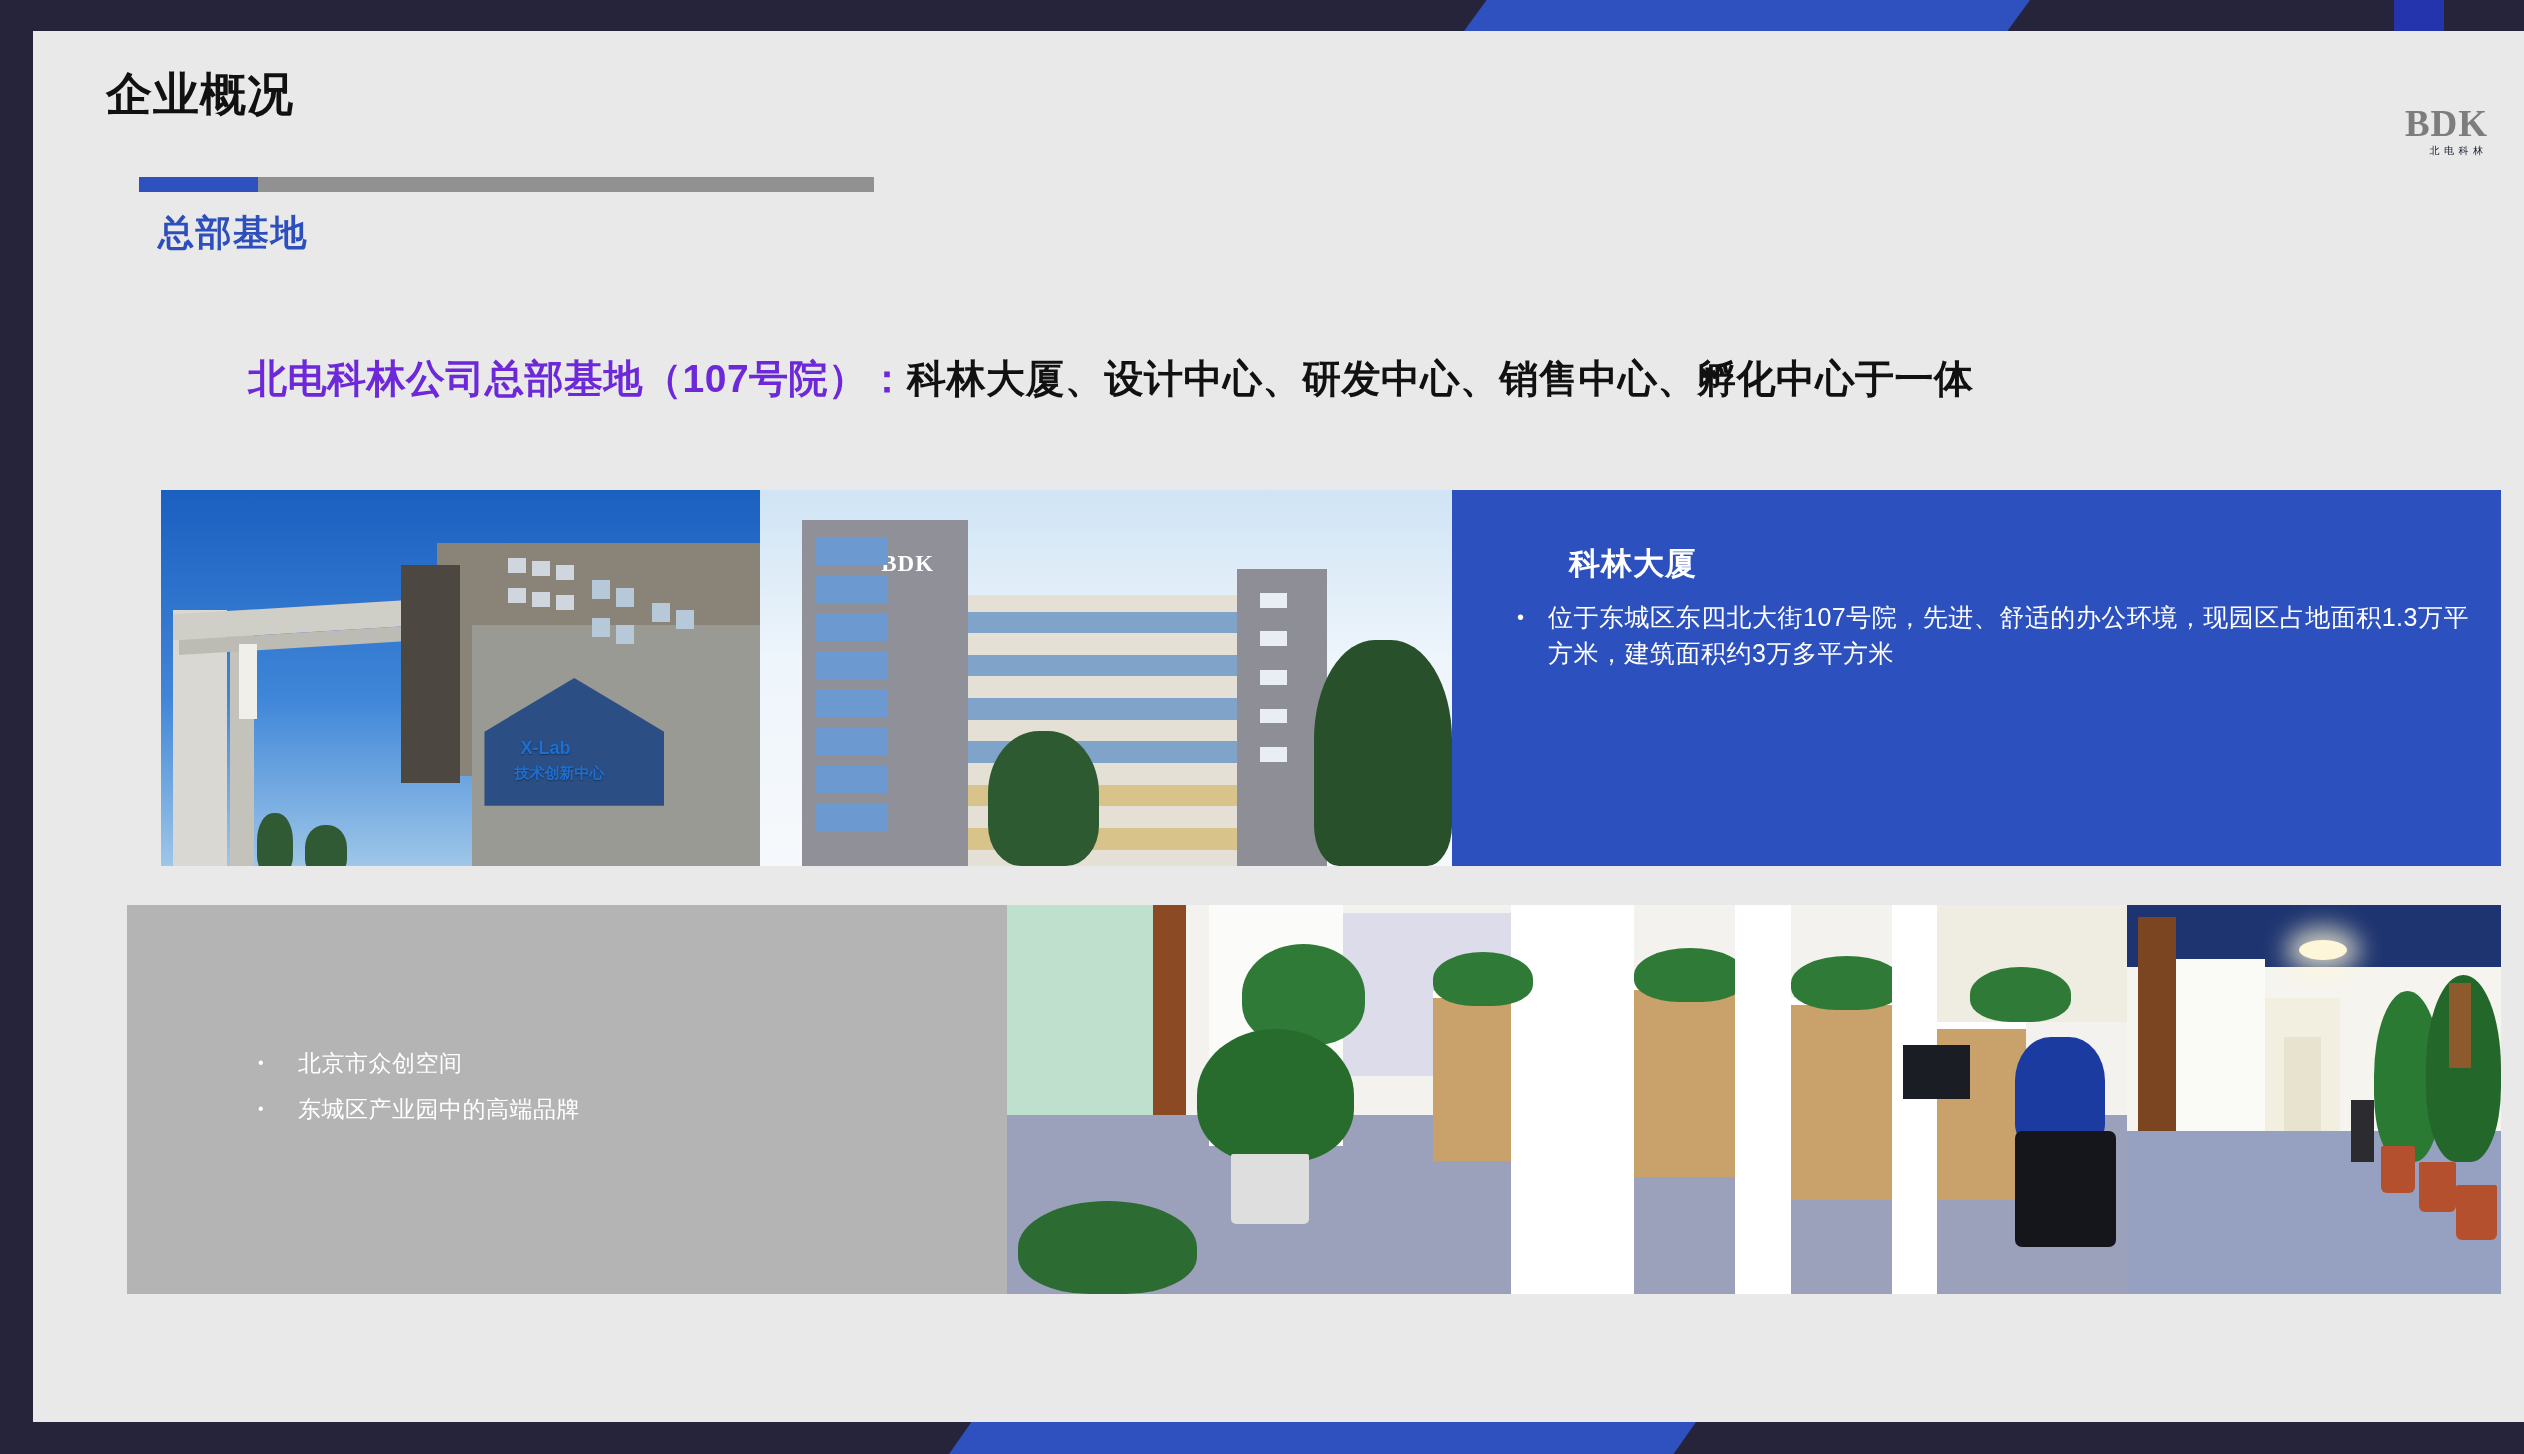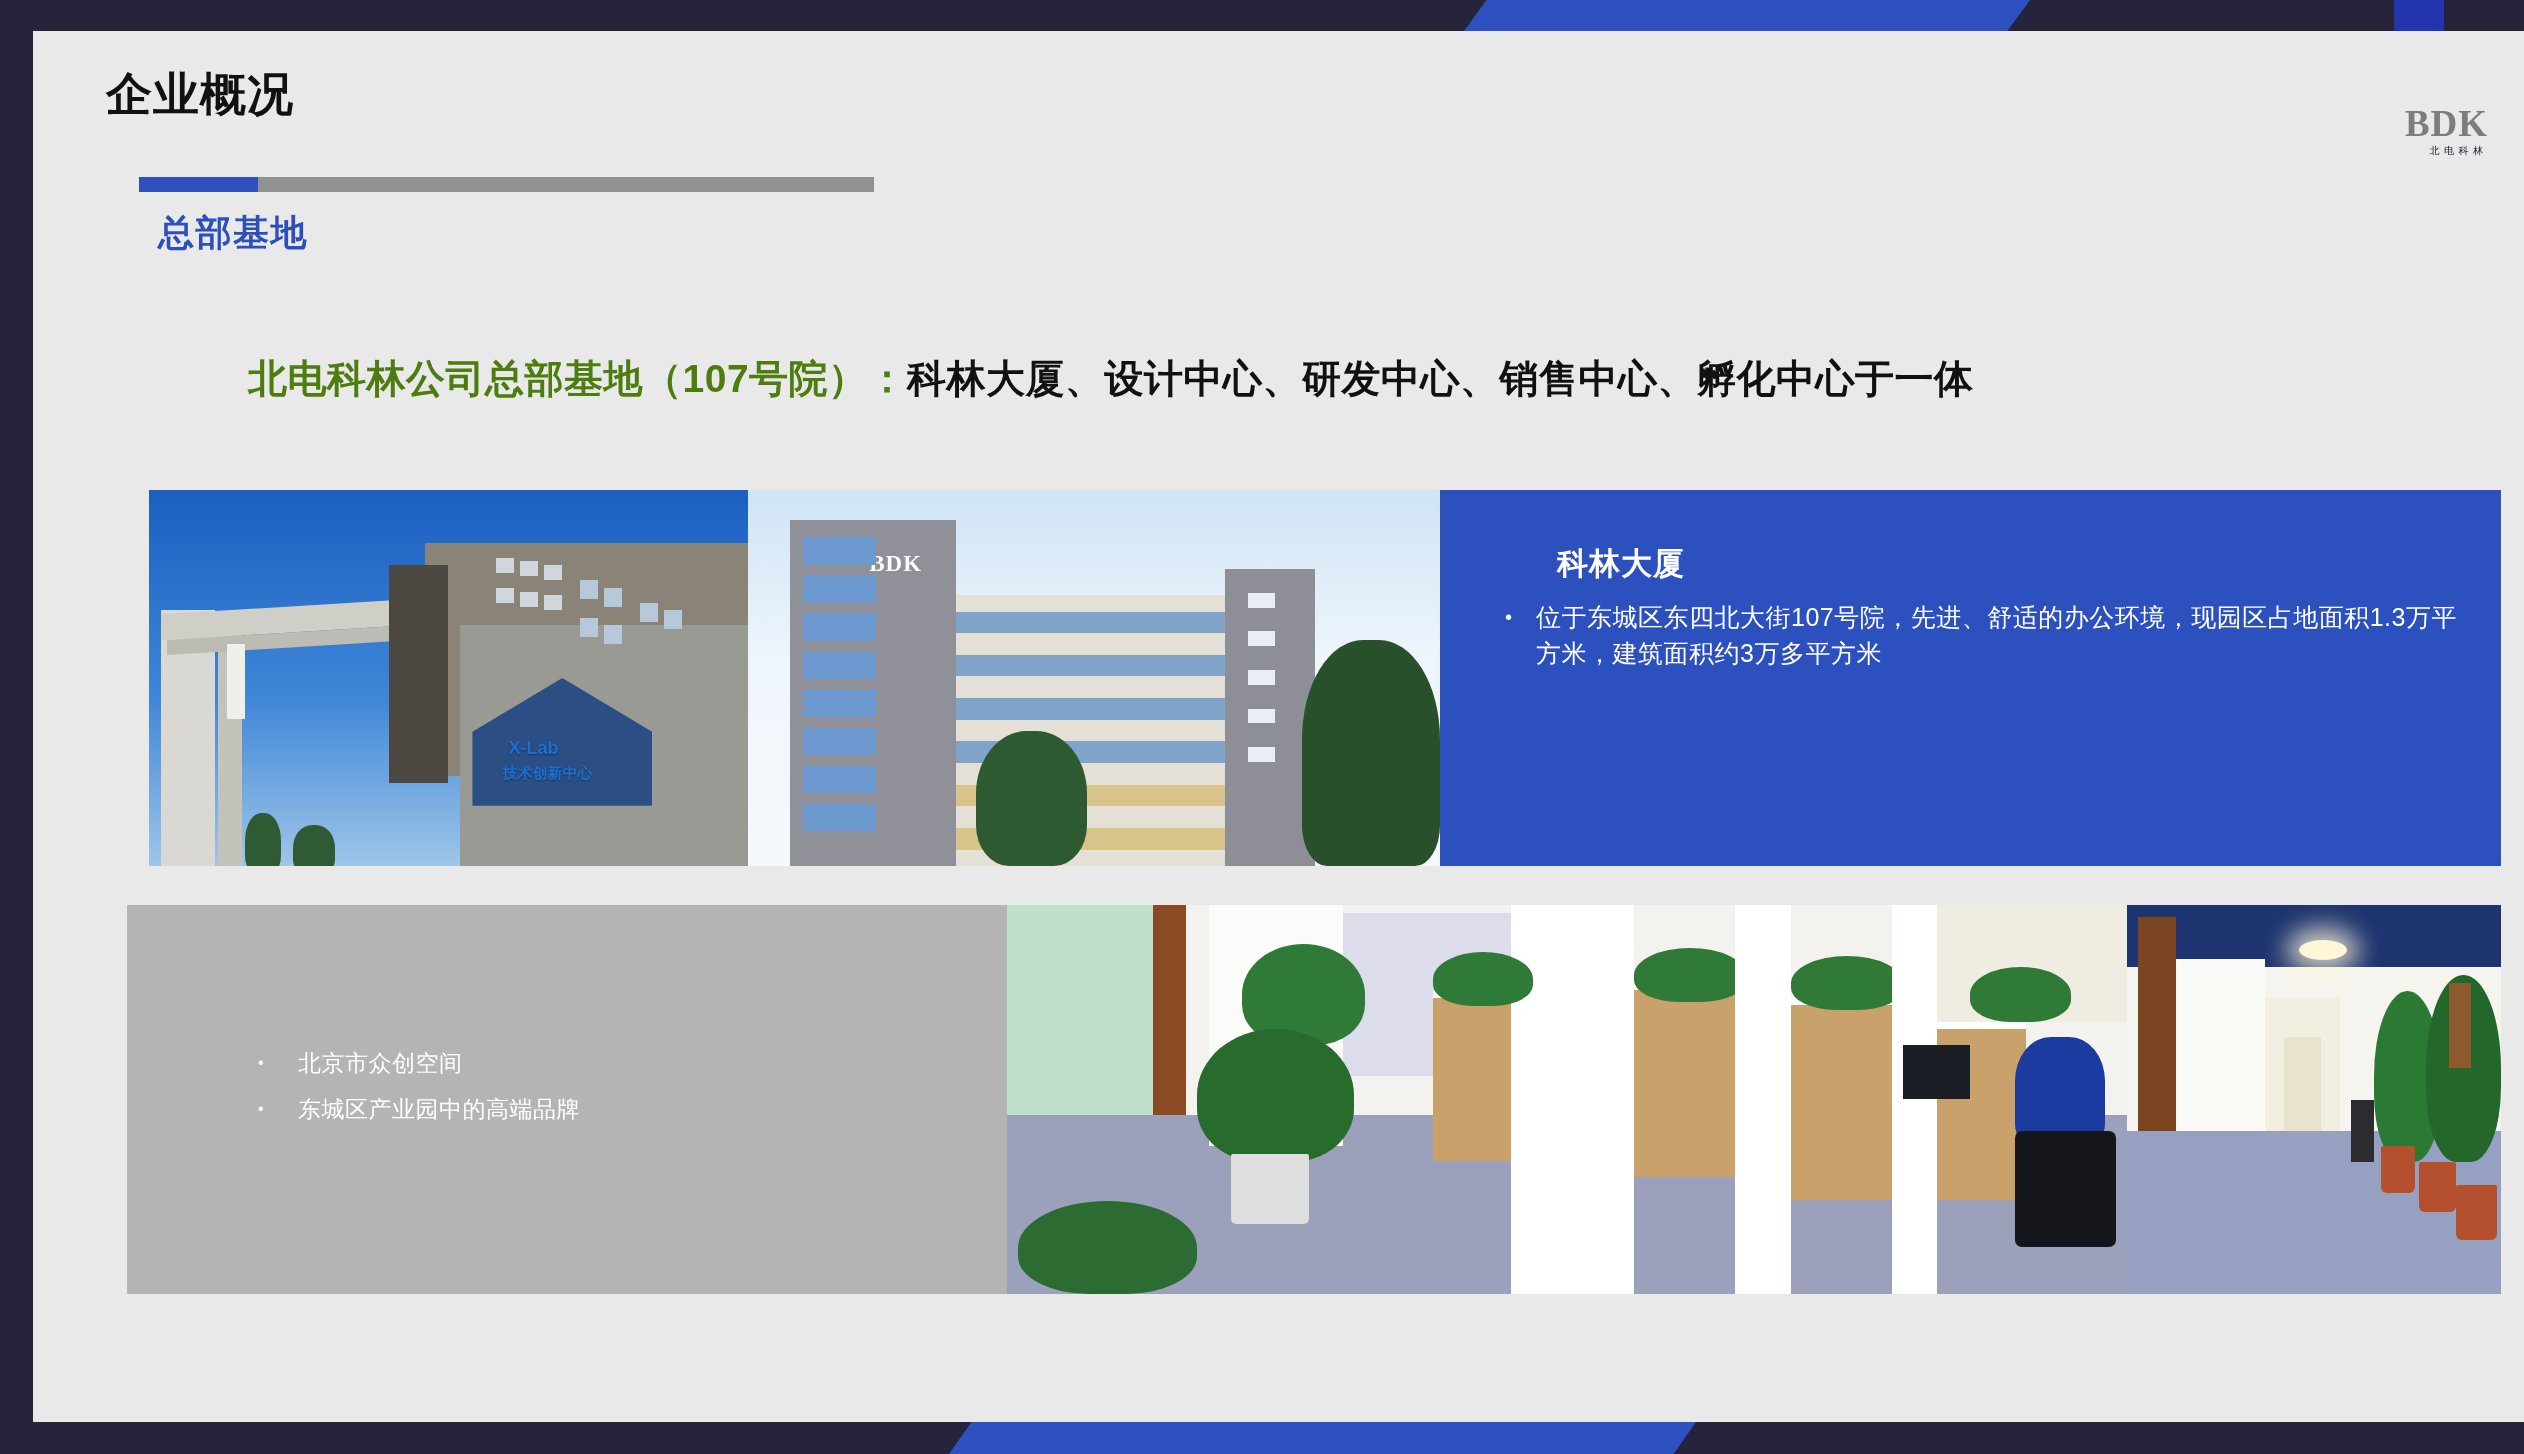--- a/index.html
+++ b/index.html
@@ -37,27 +37,27 @@
   .rule-grey{flex:1;height:100%;background:#919191;}
   .subhead{position:absolute;left:125px;top:178px;font-size:36px;font-weight:bold;color:#2d4fbd;letter-spacing:1.5px;}
 
   
   .logo{position:absolute;left:2368px;top:75px;width:91px;text-align:center;}
   .logo-word{font-family:"Liberation Serif","DejaVu Serif",serif;font-size:37px;font-weight:bold;color:#7d7d7d;line-height:0.95;letter-spacing:1px;}
   .logo-cn{font-size:10px;color:#0f172a;letter-spacing:4.5px;margin-top:3px;margin-left:24px;}
 
   
   .headline{position:absolute;left:215px;top:321px;font-size:39px;font-weight:bold;white-space:nowrap;letter-spacing:0.5px;}
-  .headline .b{color:#4d7c0f;}
+  .headline .b{color:#6d28d9;}
   .headline .k{color:#111;}
 
   
   .row-top{position:absolute;left:116px;top:459px;width:2352px;height:376px;display:flex;}
   .photo{position:relative;overflow:hidden;flex:none;}
-  .ph-gate{width:599px;}
+  .ph-gate{width:599px;margin-left:12px;}
   .ph-tower{width:692px;}
   .bluecard{flex:1;background:#2d50bf;position:relative;}
   .bc-title{position:absolute;left:117px;top:53px;font-size:31px;font-weight:bold;color:#fff;letter-spacing:1px;}
   .bc-list{position:absolute;left:65px;top:109px;right:28px;}
   .bc-item{display:flex;color:#fff;font-size:25px;line-height:1.45;letter-spacing:0.5px;}
   .bc-bullet{width:31px;flex:none;font-size:20px;line-height:1.8;}
   .bc-text{flex:1;}
 
   
   .row-bot{position:absolute;left:94px;top:874px;width:2374px;height:389px;display:flex;}

